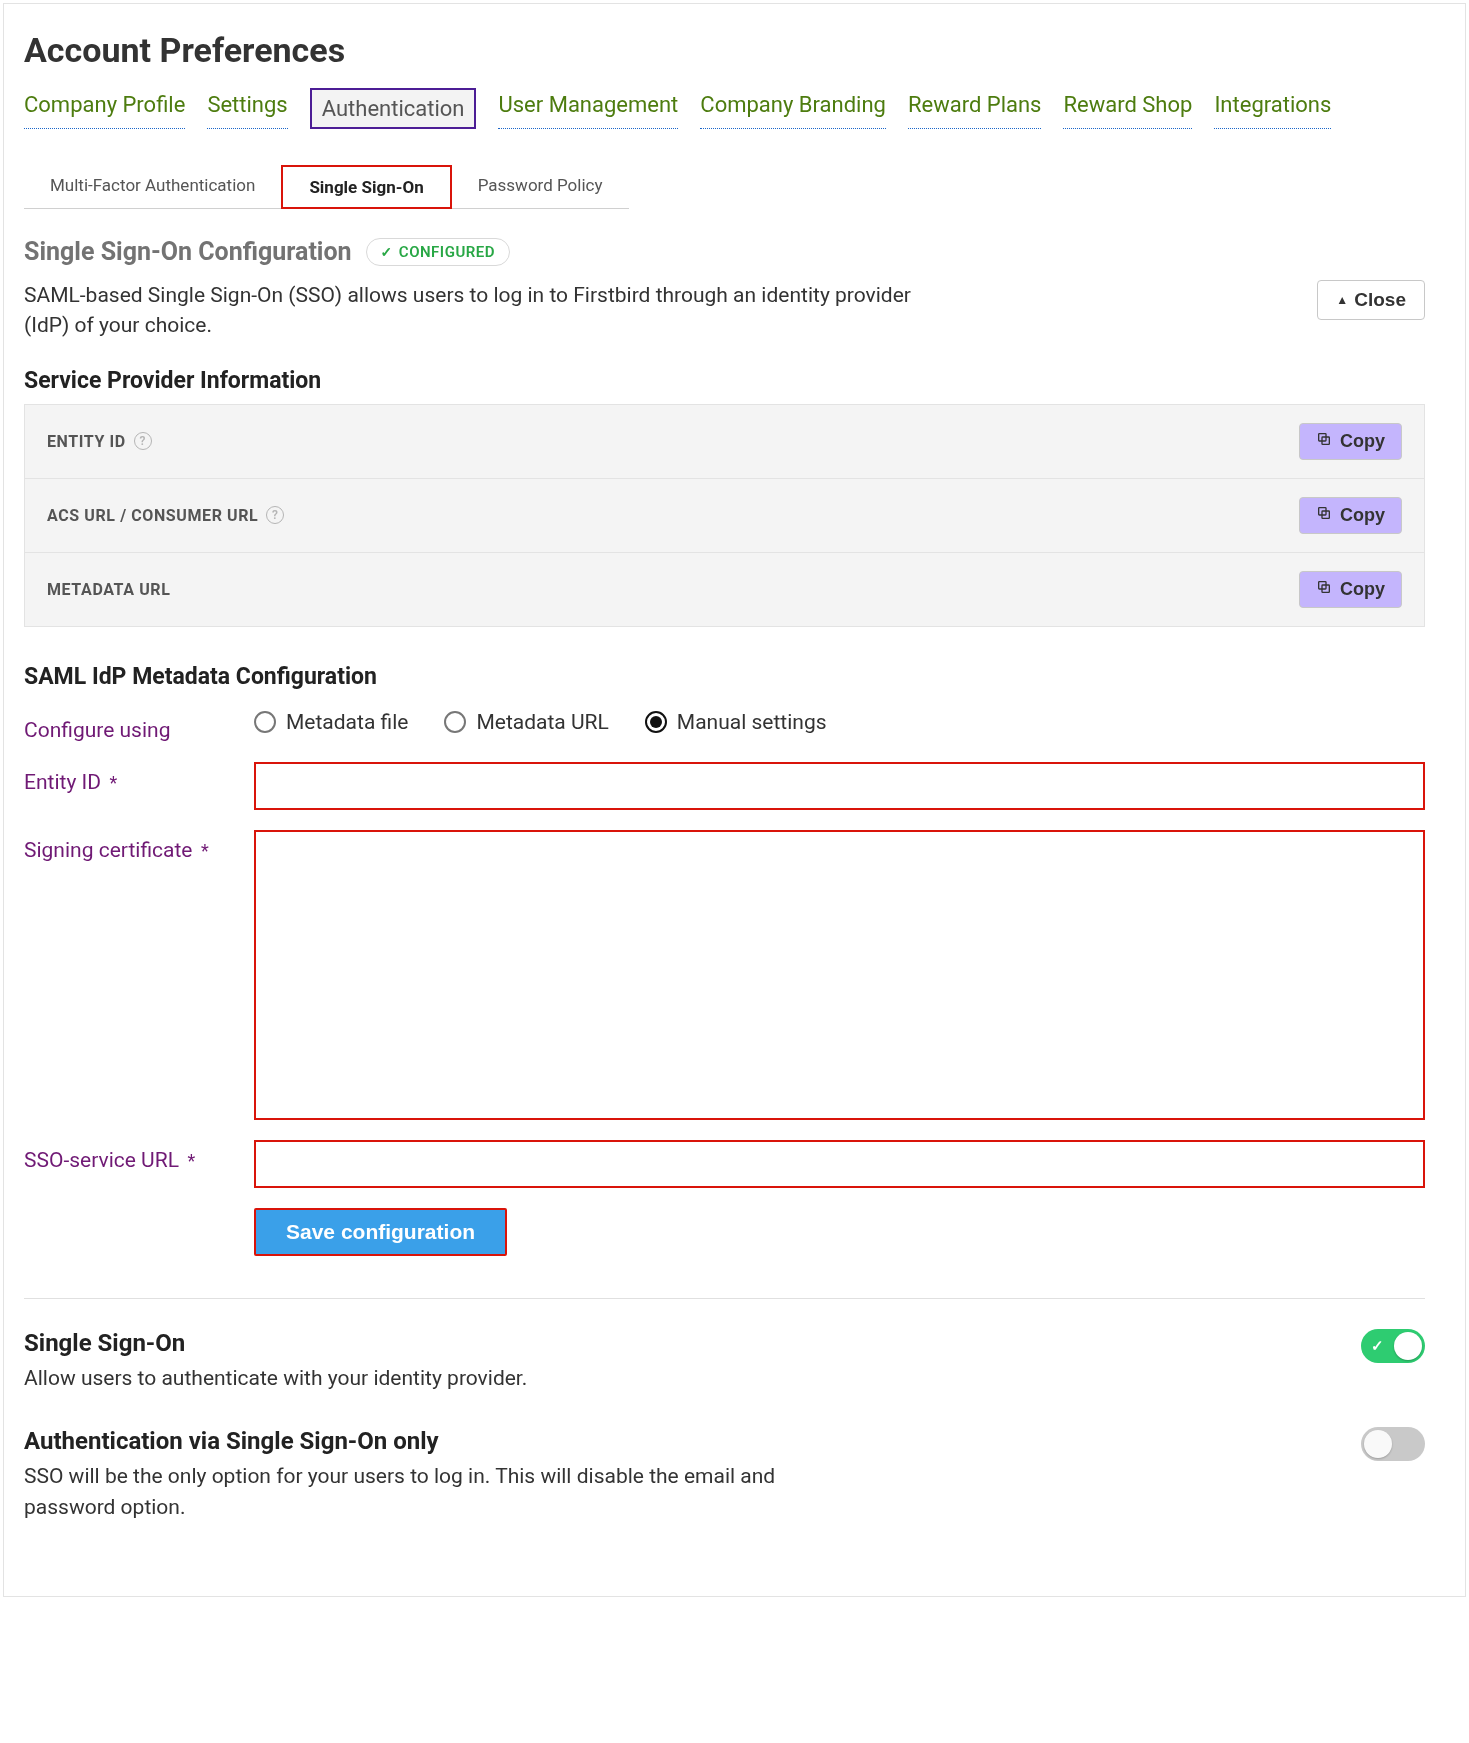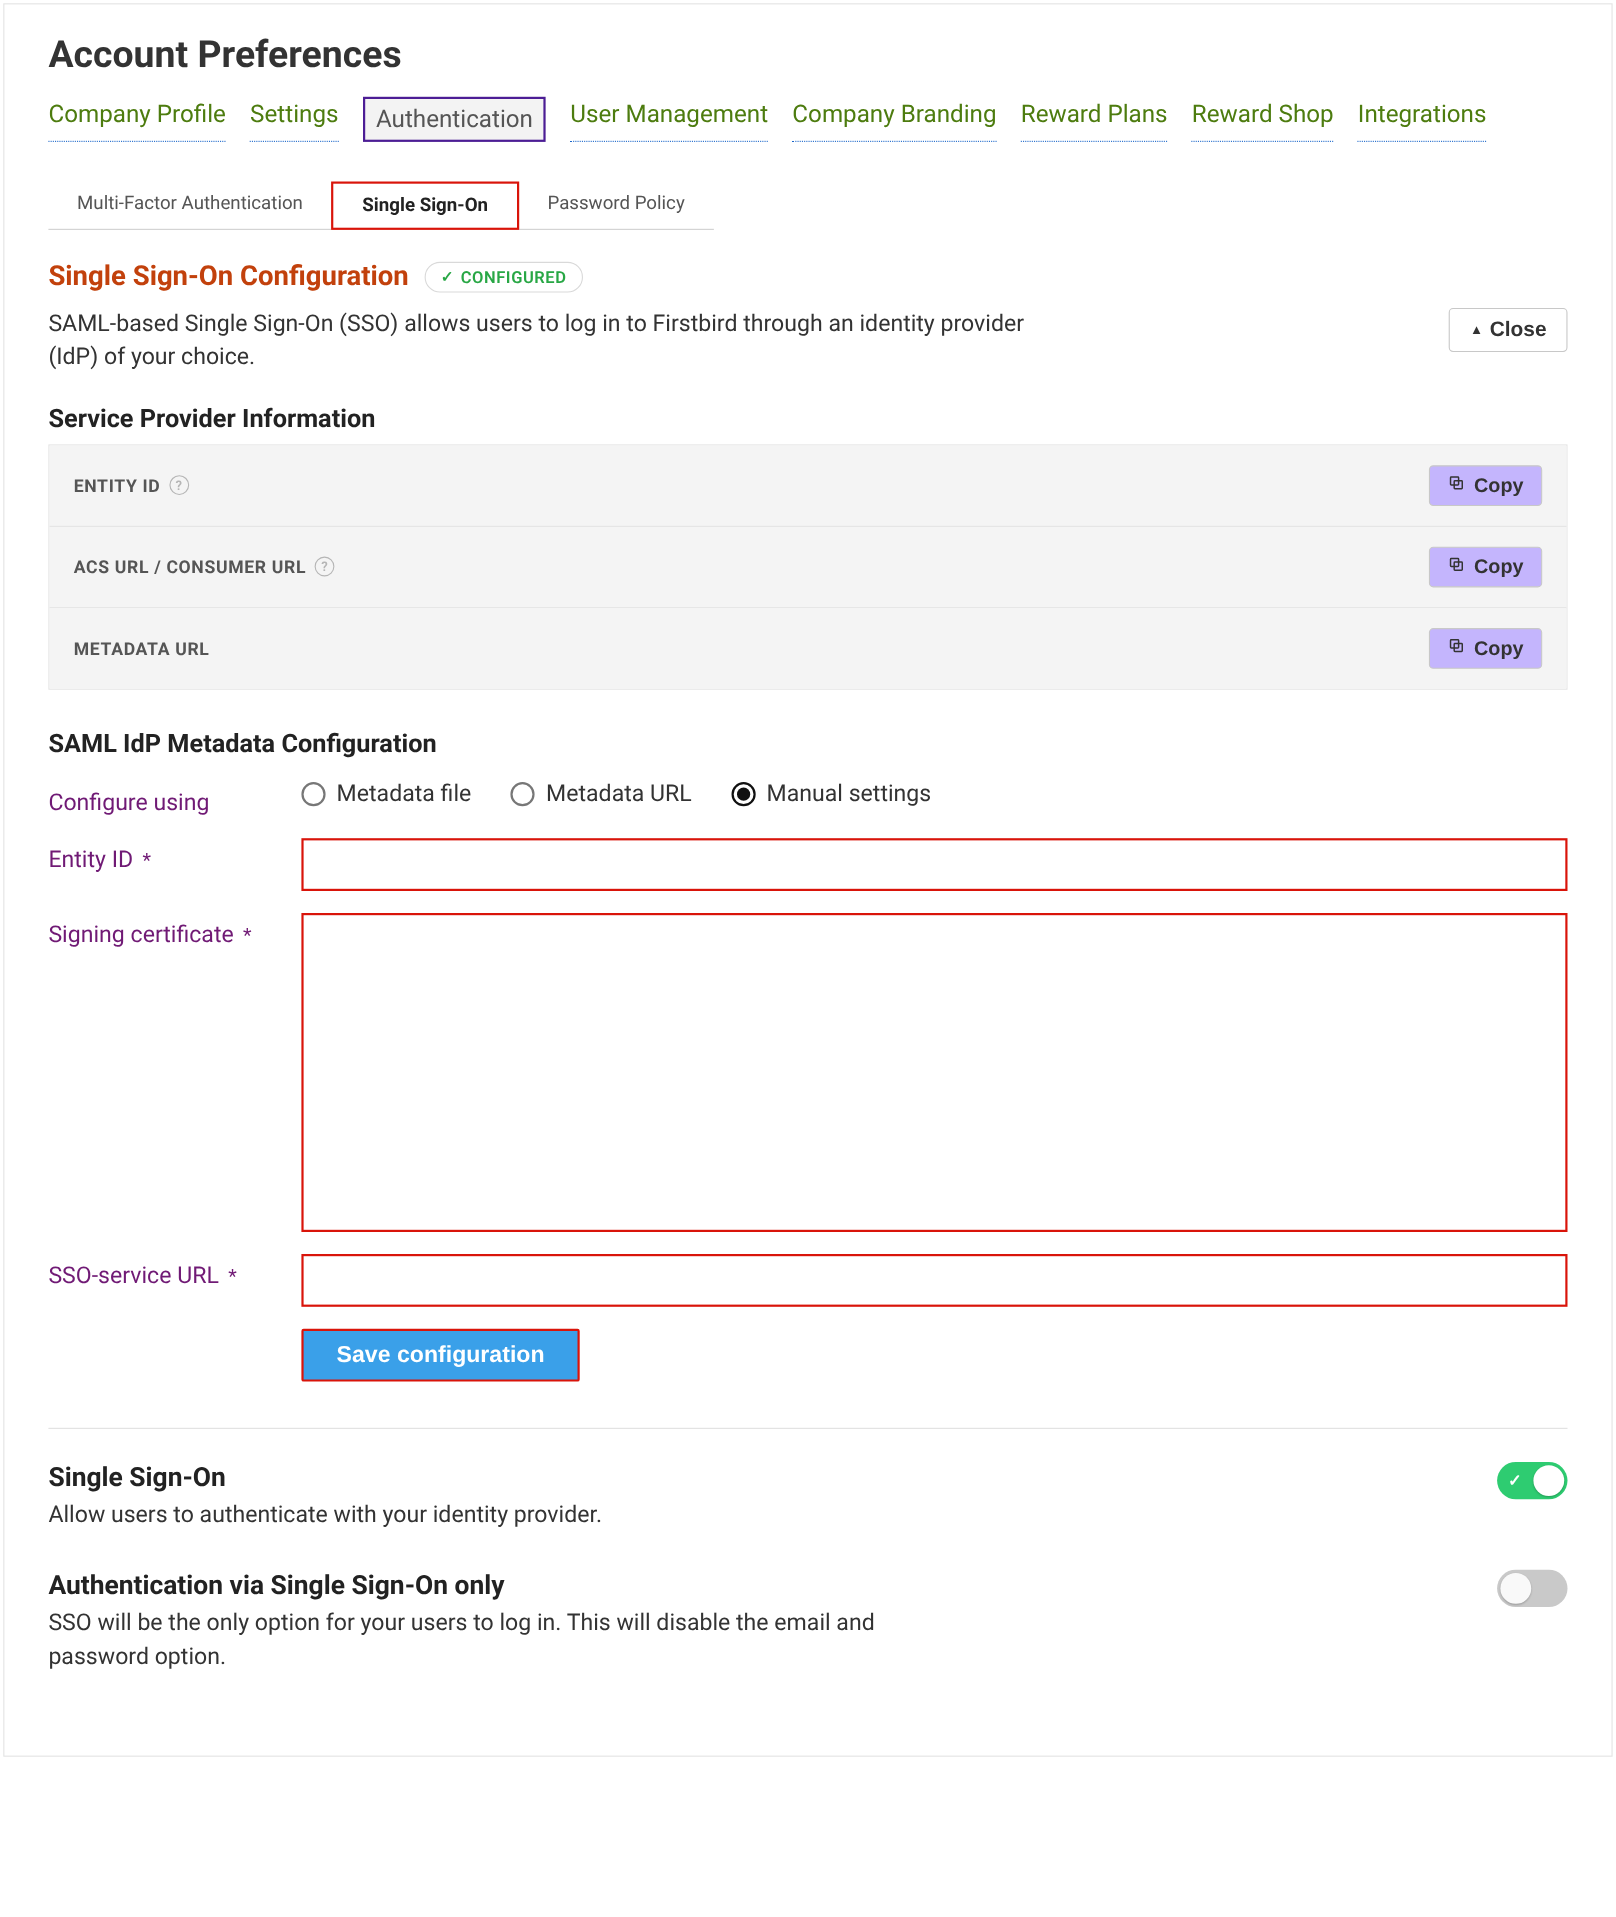--- a/index.html
+++ b/index.html
@@ -1,17 +1,17 @@
 <!DOCTYPE html>
 <html><head>
 <meta charset="utf-8">
 <style>
   * { box-sizing: border-box; margin: 0; padding: 0; }
   html, body { font-family: -apple-system, BlinkMacSystemFont, "Segoe UI", Roboto, Helvetica, Arial, sans-serif; color:#333; background:#fff; }
-  .page-wrap { border:1px solid #e3e3e3; margin:3px; padding: 26px 40px 40px 40px; }
+  .page-wrap { border:1px solid #e3e3e3; margin:3px; padding: 26px 40px 40px 20px; }
   h1 { font-size:34px; font-weight:700; color:#333; margin-bottom:18px; }
 
   
   .primary-nav { display:flex; flex-wrap:wrap; gap:22px; margin-bottom:36px; }
   .primary-nav a {
     color:#4d7c0f; font-size:22px; text-decoration:none;
     border-bottom:1px dotted #1b66c9; padding:4px 0;
     display:inline-block;
   }
   .primary-nav a.active {
@@ -22,21 +22,21 @@
   .sub-nav { display:flex; gap:0; border-bottom:1px solid #d0d0d0; margin-bottom:28px; width:max-content; }
   .sub-nav .tab {
     font-size:17px; color:#555; padding:10px 26px; cursor:pointer;
   }
   .sub-nav .tab.active {
     font-weight:700; color:#222; border:2px solid #d9140a; margin-bottom:-1px; background:#fff;
   }
 
   
   .section-row { display:flex; align-items:center; gap:14px; }
-  .section-title { font-size:25px; font-weight:700; color:#c2410c; }
+  .section-title { font-size:25px; font-weight:700; color:#737373; }
   .badge {
     display:inline-flex; align-items:center; gap:6px;
     border:1px solid #d9d9d9; border-radius:16px; padding:4px 14px;
     color:#28a745; font-size:15px; font-weight:600; letter-spacing:0.5px;
   }
   .badge .chk { font-size:14px; }
 
   .desc-row { display:flex; justify-content:space-between; align-items:flex-start; margin-top:14px; margin-bottom:26px; gap:30px; }
   .desc-text { font-size:21px; color:#333; max-width:920px; line-height:1.45; }
 

